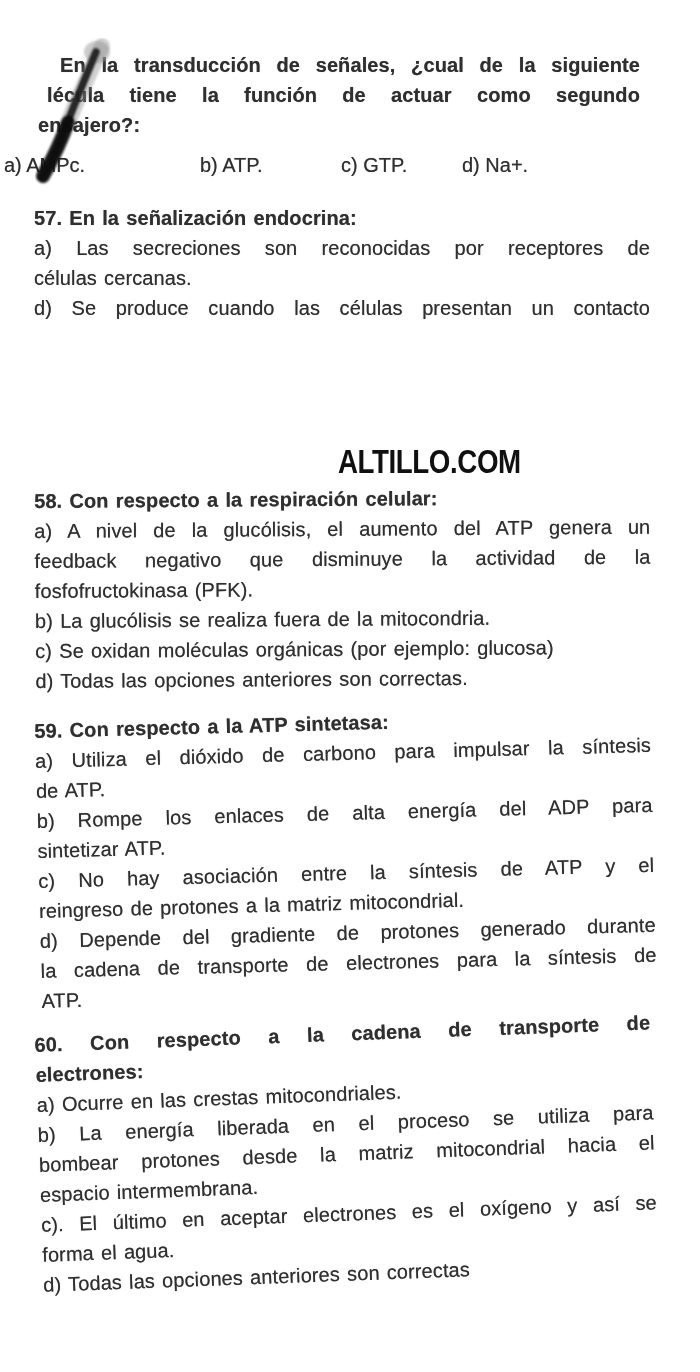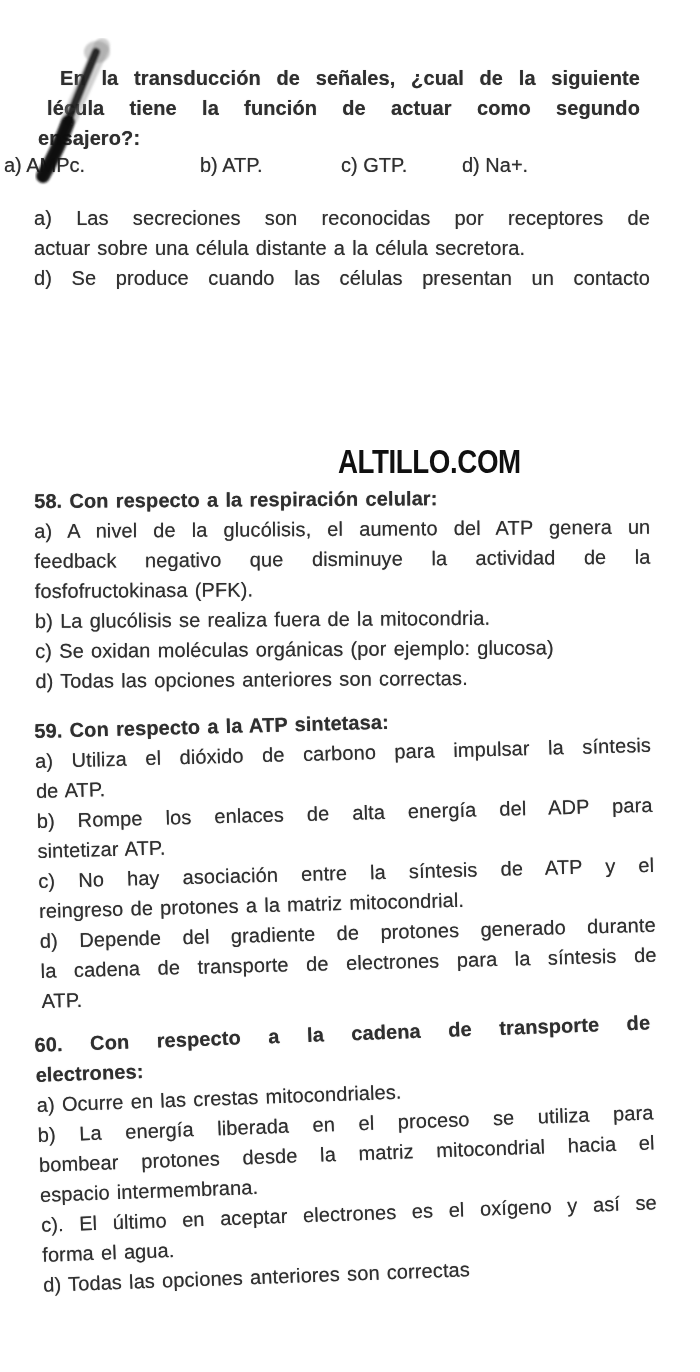--- a/index.html
+++ b/index.html
@@ -17,21 +17,21 @@
   .ln{
     font-size:20px;
     line-height:30px;
     word-spacing:1.5px;
     letter-spacing:0.1px;
     text-shadow:0 0 0.7px rgba(70,70,70,0.75);
   }
   .st{text-align:justify;text-align-last:justify;}
   .hd{font-weight:bold;}
   .bold{font-weight:bold;}
-  .ind1{padding-left:26px;margin-top:13px;}
+  .ind1{padding-left:26px;}
   .ind2{padding-left:13px;}
   .ind3{padding-left:4px;}
   .optrow{position:absolute;left:0;top:150px;width:700px;height:30px;}
   .optrow span{
     position:absolute;
     font-size:20px;
     line-height:30px;
     text-shadow:0 0 0.7px rgba(70,70,70,0.75);
   }
   .watermark{
@@ -75,22 +75,23 @@
   </section>
 
   <div class="optrow">
     <span style="left:4px">a) AMPc.</span>
     <span style="left:200px">b) ATP.</span>
     <span style="left:341px">c) GTP.</span>
     <span style="left:462px">d) Na+.</span>
   </div>
 
   <section class="q" style="top:203px">
+    <div class="ln hd">57. En la señalización endocrina:</div>
     <div class="ln st">a) Las secreciones son reconocidas por receptores de</div>
-    <div class="ln">actuar sobre una célula distante a la célula secretora.</div>
+    <div class="ln">células cercanas.</div>
     <div class="ln st">d) Se produce cuando las células presentan un contacto</div>
   </section>
 
   <div class="watermark">ALTILLO.COM</div>
 
   <section class="q tilt58" style="top:486px">
     <div class="ln hd">58. Con respecto a la respiración celular:</div>
     <div class="ln st">a) A nivel de la glucólisis, el aumento del ATP genera un</div>
     <div class="ln st">feedback negativo que disminuye la actividad de la</div>
     <div class="ln">fosfofructokinasa (PFK).</div>

